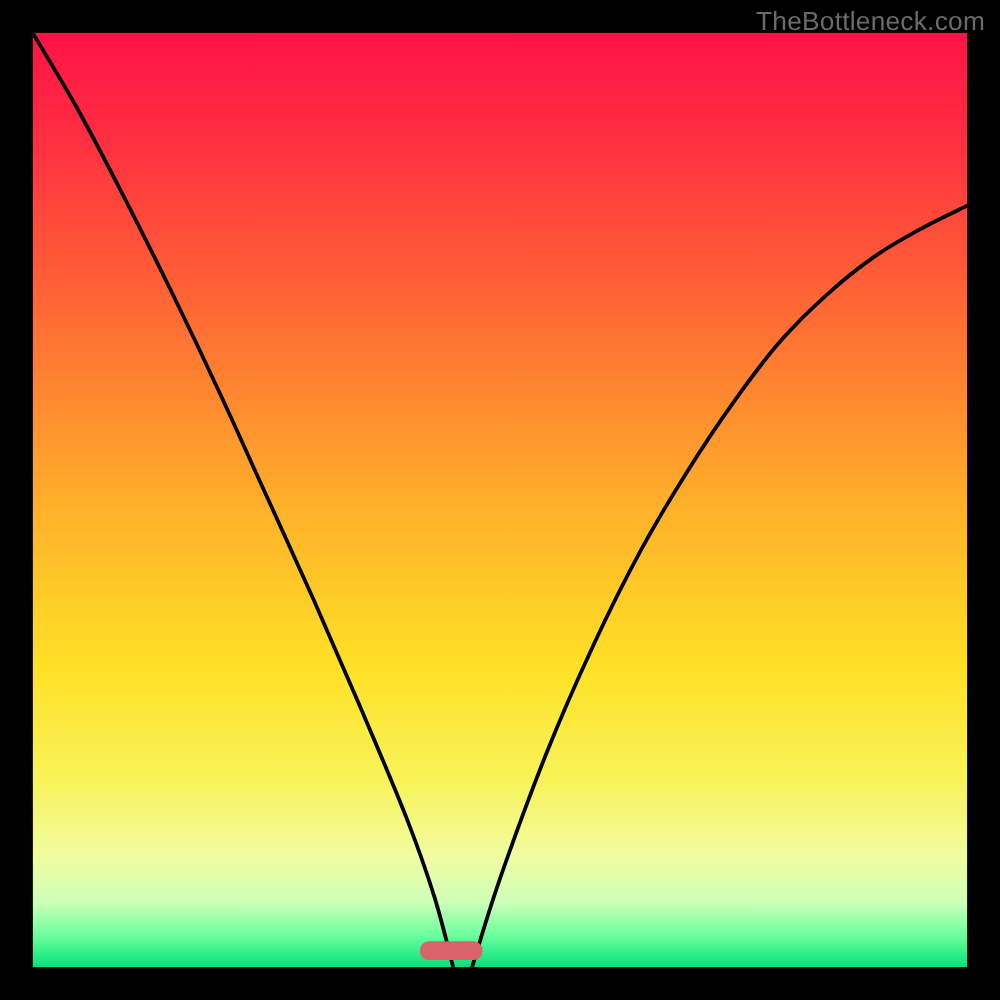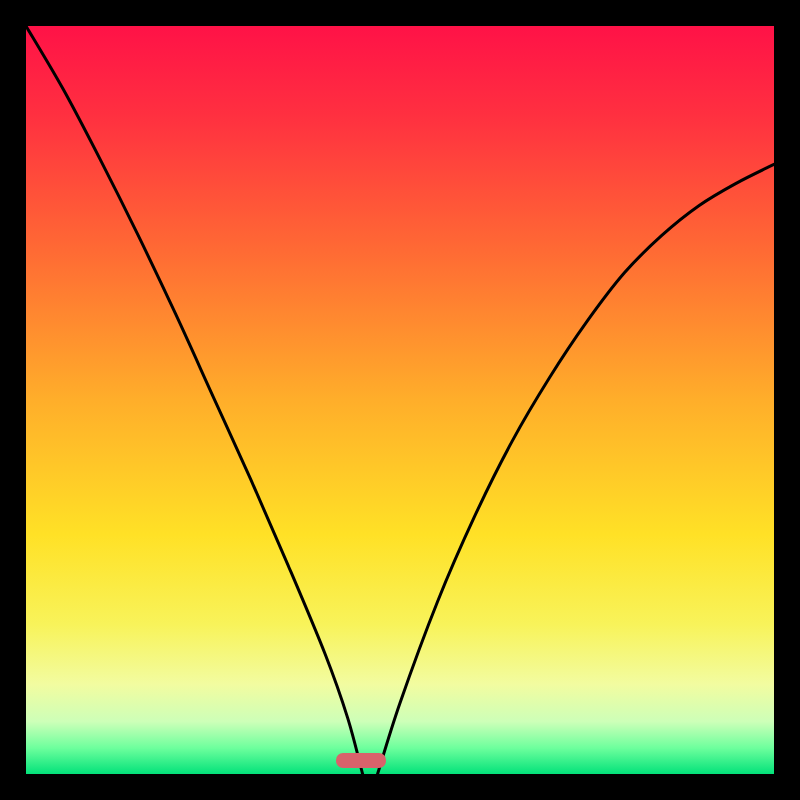--- a/index.html
+++ b/index.html
@@ -78,13 +78,14 @@
     </svg>
 
     <svg class="curves" viewBox="0 0 748 748" preserveAspectRatio="none">
       <path id="left-branch-path" fill="none" stroke-width="3" stroke-linecap="round" d="M 0.00 0.00 C 6.23 10.60, 24.93 41.14, 37.40 63.58 C 49.87 86.02, 62.33 110.33, 74.80 134.64 C 87.27 158.95, 99.73 183.88, 112.20 209.44 C 124.67 235.00, 137.13 261.18, 149.60 287.98 C 162.07 314.78, 174.53 342.83, 187.00 370.26 C 199.47 397.69, 211.93 424.49, 224.40 452.54 C 236.87 480.59, 249.33 509.26, 261.80 538.56 C 274.27 567.86, 289.23 602.76, 299.20 628.32 C 309.17 653.88, 315.41 671.95, 321.64 691.90 C 327.87 711.85, 334.11 738.65, 336.60 748.00" stroke="#000000"></path>
       <path id="right-branch-path" fill="none" stroke-width="3" stroke-linecap="round" d="M 351.56 748.00 C 355.30 736.16, 364.03 705.61, 374.00 676.94 C 383.97 648.27, 398.93 607.13, 411.40 575.96 C 423.87 544.79, 436.33 516.74, 448.80 489.94 C 461.27 463.14, 473.73 438.20, 486.20 415.14 C 498.67 392.08, 511.13 371.51, 523.60 351.56 C 536.07 331.61, 548.53 312.91, 561.00 295.46 C 573.47 278.01, 585.93 261.18, 598.40 246.84 C 610.87 232.50, 623.33 220.66, 635.80 209.44 C 648.27 198.22, 660.73 188.25, 673.20 179.52 C 685.67 170.79, 698.13 163.94, 710.60 157.08 C 723.07 150.22, 741.77 141.50, 748.00 138.38" stroke="#000000"></path>
     </svg>
 
     <div id="marker" class="marker" style="width: 50px; height: 15px; left: 310.104px; top: 727.036px; background: rgb(217, 98, 107);"></div>
   </div>
 
+  <div class="watermark">TheBottleneck.com</div>
 </div>
 
 </body></html>

